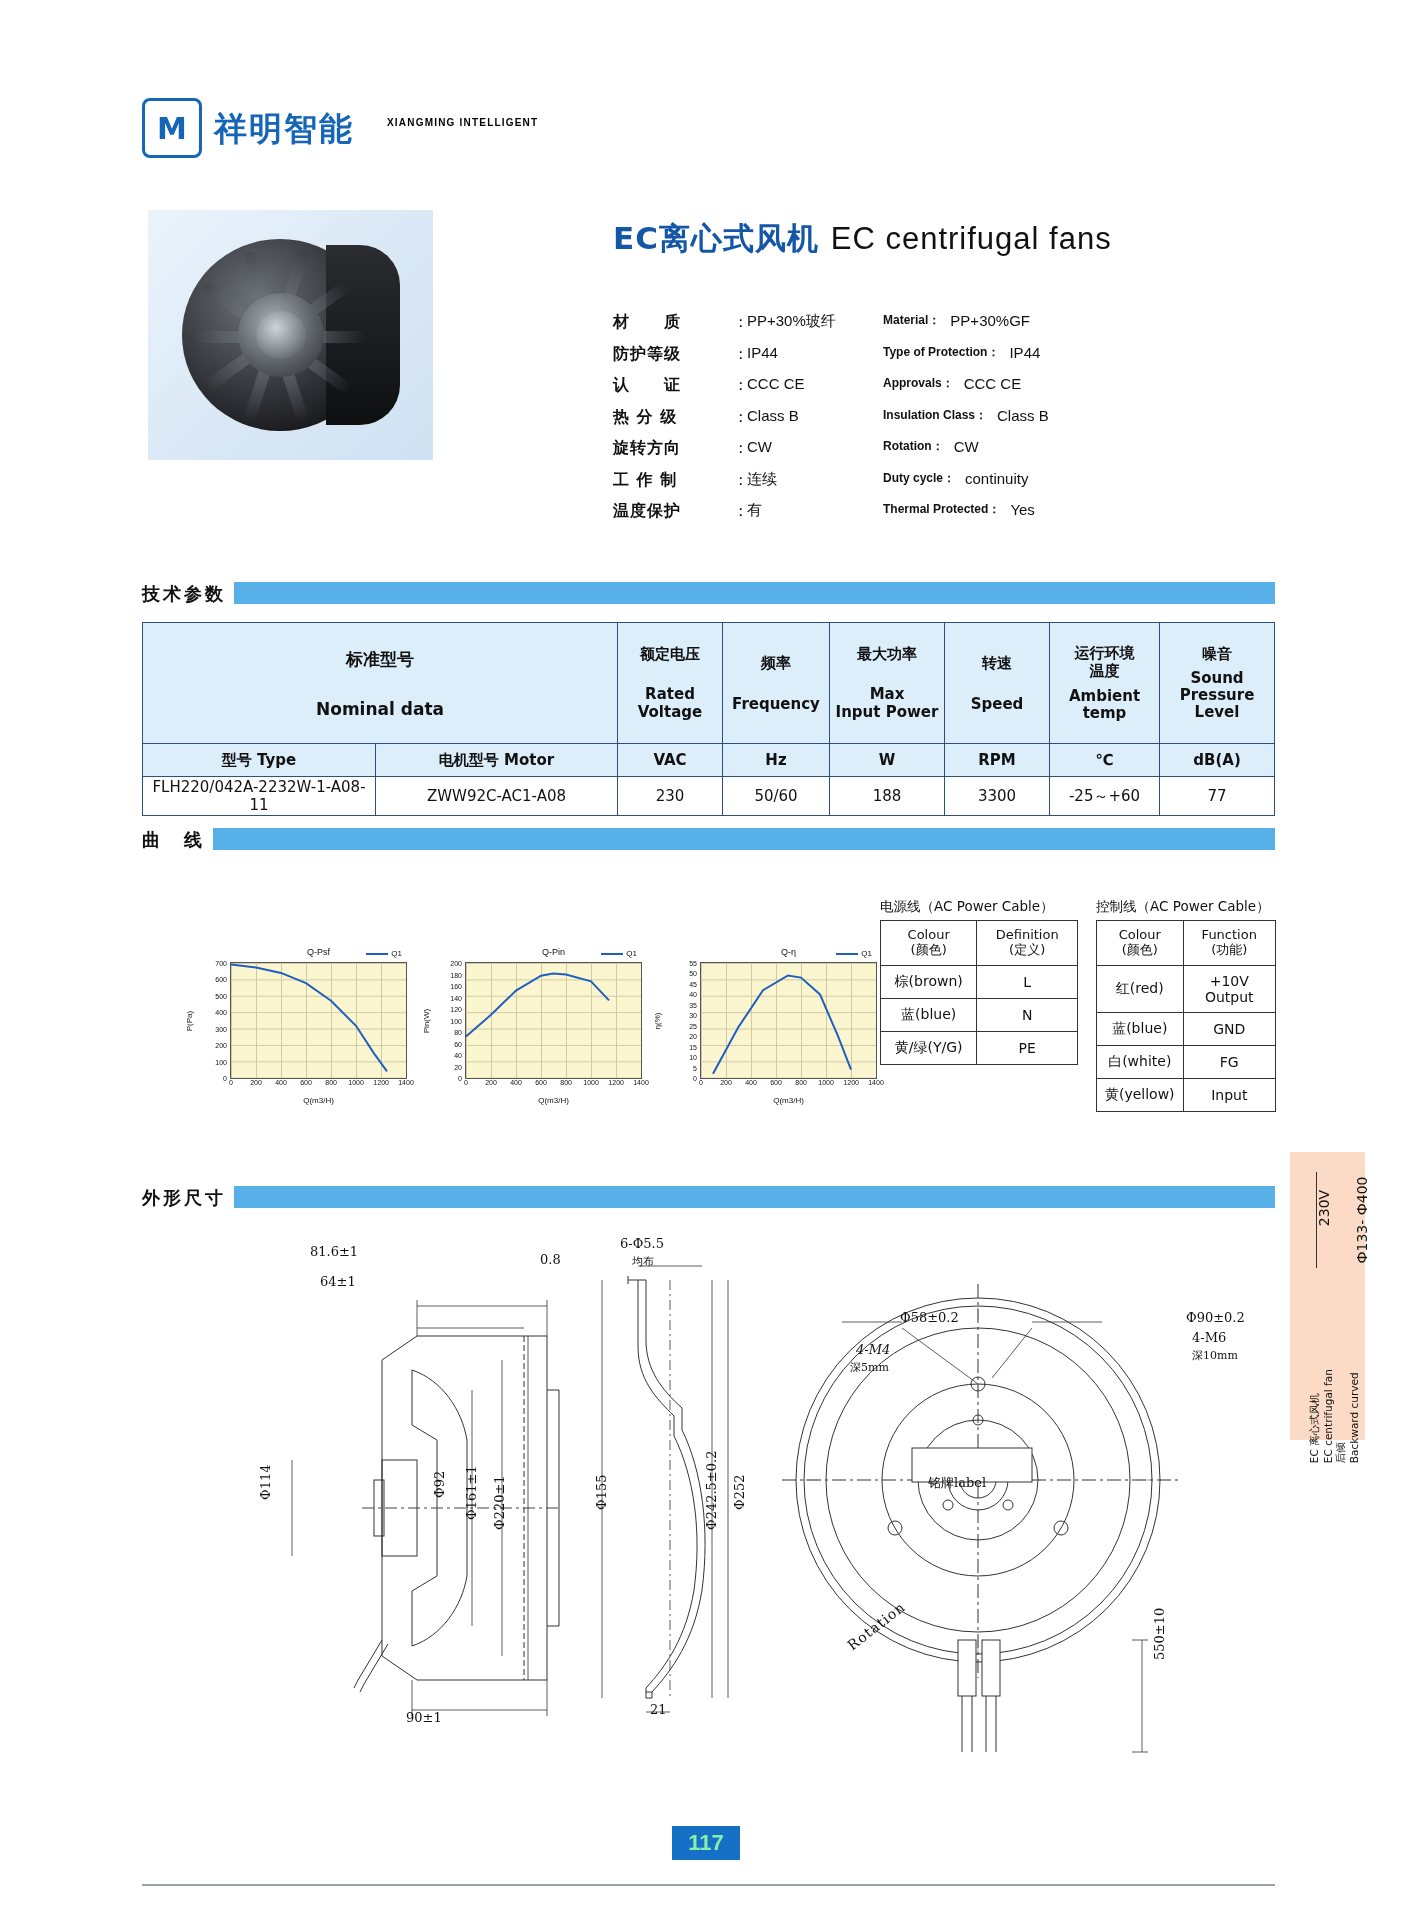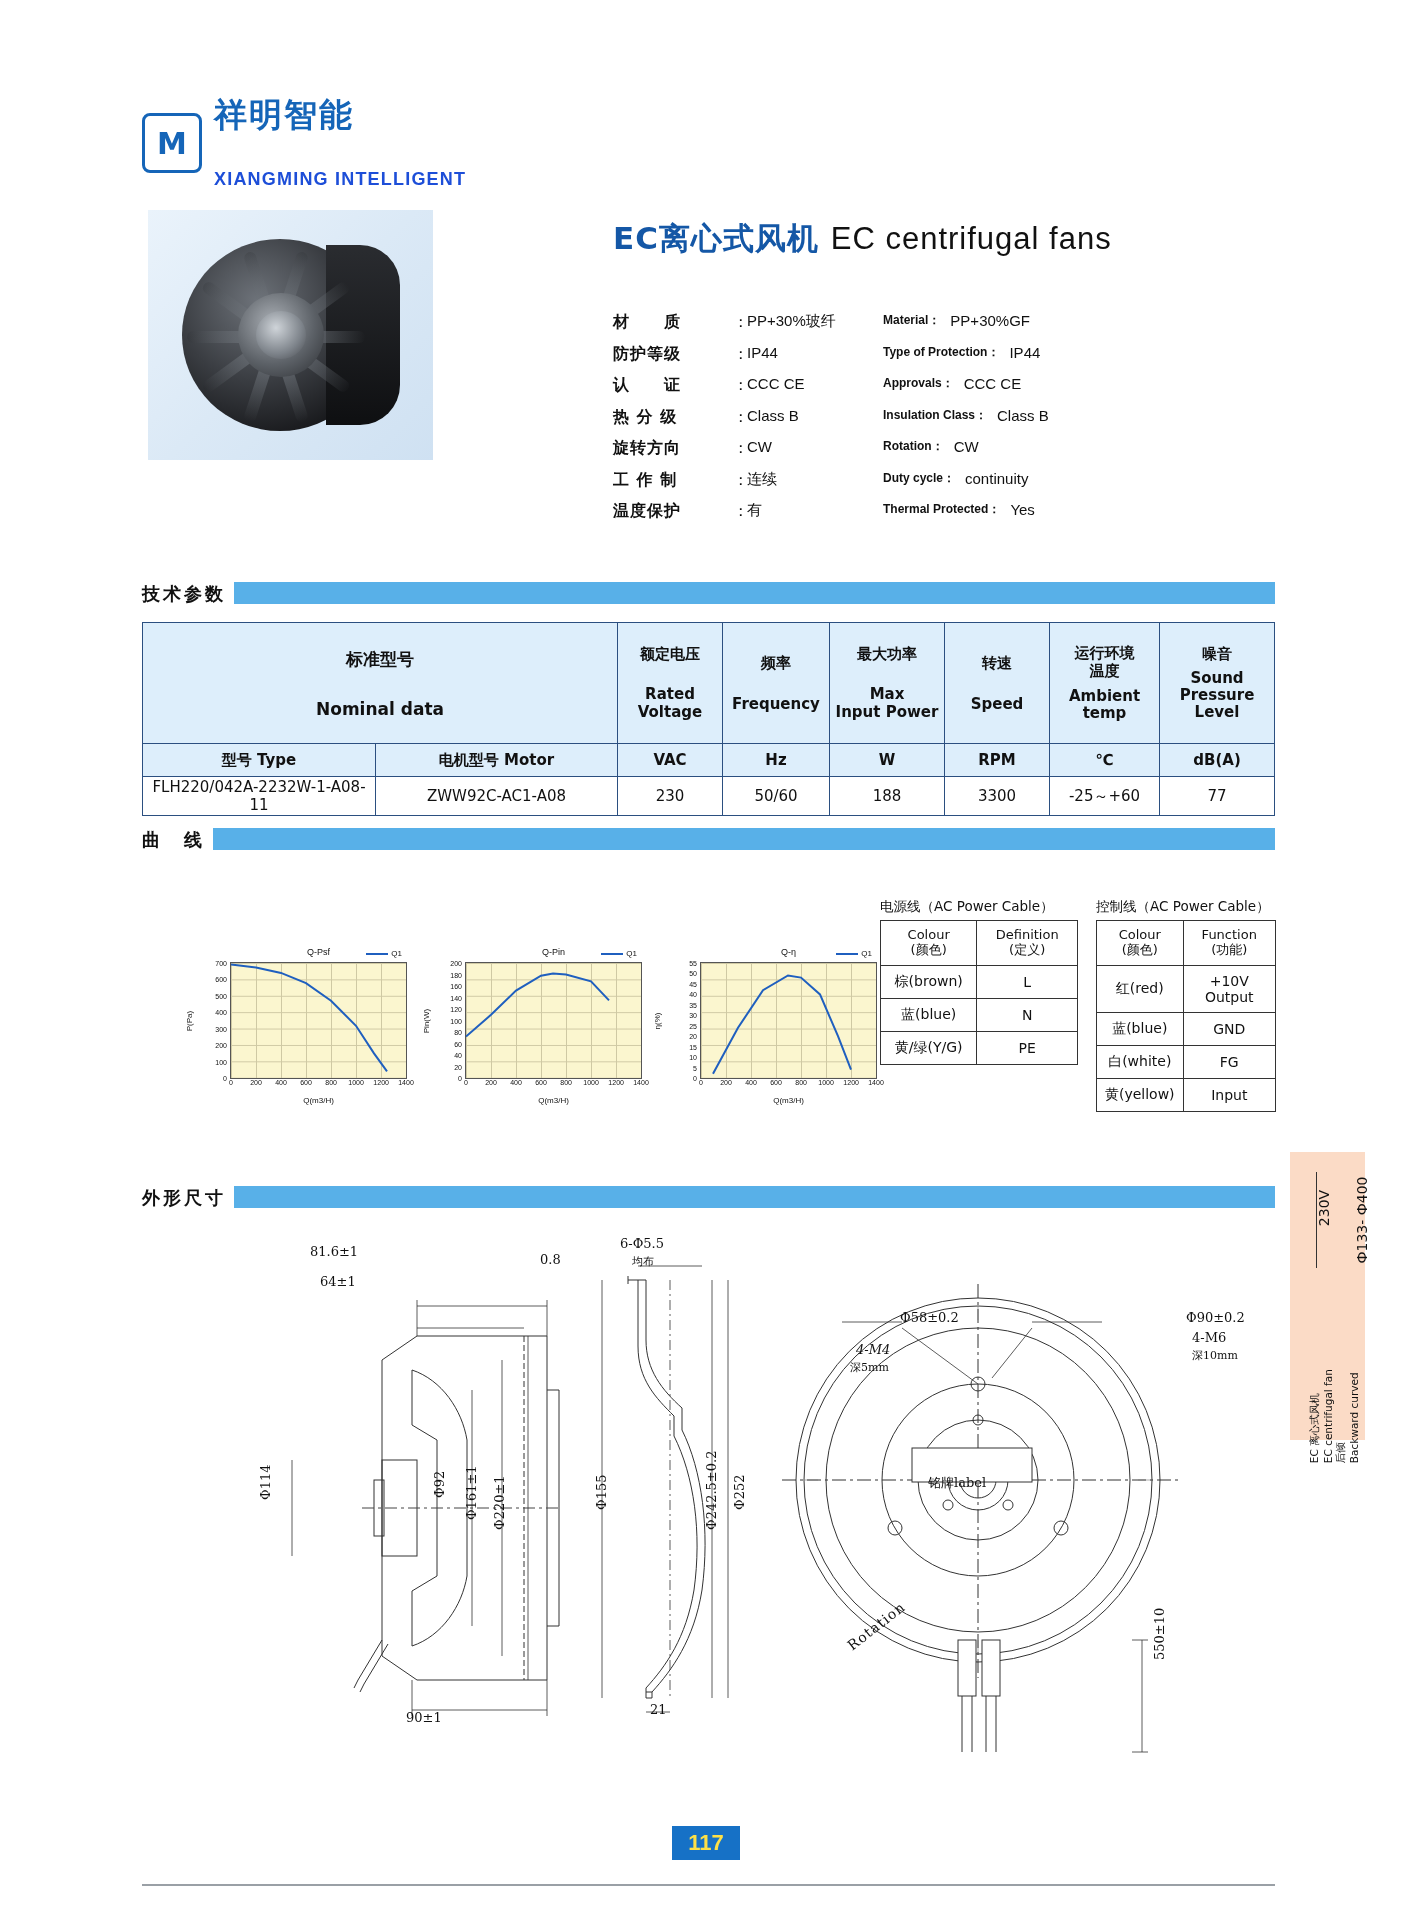--- a/index.html
+++ b/index.html
@@ -7,23 +7,23 @@
     width:1411px;height:1914px;position:relative;background:#ffffff;
     font-family:"Liberation Sans", sans-serif;color:#111;
   }
   .page{position:absolute;left:0;top:0;width:1411px;height:1914px;overflow:hidden;}
 
   
   .logo-wrap{position:absolute;left:142px;top:98px;display:flex;align-items:center;gap:12px;}
   .logo-mark{width:60px;height:60px;border:3px solid #1565b8;border-radius:8px;position:relative;box-sizing:border-box;}
   .logo-mark .m{position:absolute;left:0;top:0;width:100%;height:100%;display:flex;align-items:center;justify-content:center;
       font-size:30px;font-weight:bold;color:#1565b8;font-family:"DejaVu Sans",sans-serif;}
-  .logo-text{display:flex;flex-direction:column;line-height:1;gap:33px;}
+  .logo-text{display:flex;flex-direction:row;line-height:1;gap:33px;}
   .logo-cn{font-size:33px;font-weight:bold;color:#1565b8;letter-spacing:2px;font-family:"DejaVu Sans",sans-serif;}
-  .logo-en{font-size:18px;font-weight:bold;color:#1d4ed8;letter-spacing:1.2px;margin-top:6px;}
+  .logo-en{font-size:10px;font-weight:bold;color:#000000;letter-spacing:1.2px;margin-top:6px;}
 
   
   .prod-img{position:absolute;left:148px;top:210px;width:285px;height:250px;
      background:linear-gradient(135deg,#eaf3fb 0%,#dbe9f6 50%,#cfe1f2 100%);}
   .fan{position:absolute;left:50%;top:50%;transform:translate(-50%,-50%);width:230px;height:200px;}
   .fan .body{position:absolute;left:6px;top:4px;width:196px;height:192px;border-radius:50%;
      background:radial-gradient(circle at 38% 32%, #6d7279 0%, #3a3d42 45%, #18191c 78%, #0c0d0f 100%);}
   .fan .rim{position:absolute;left:150px;top:10px;width:74px;height:180px;border-radius:0 40px 40px 0;
      background:linear-gradient(180deg,#2a2c30,#0e0f11);}
   .fan .hub{position:absolute;left:62px;top:58px;width:86px;height:84px;border-radius:50%;
@@ -88,21 +88,21 @@
   .rtab .t2{position:absolute;left:12px;top:60px;width:120px;text-align:center;transform:rotate(-90deg);font-size:14px;font-family:"DejaVu Sans",sans-serif;}
   .rtab .t3{position:absolute;left:-44px;top:222px;width:150px;transform:rotate(-90deg);font-size:10.5px;line-height:1.35;font-family:"DejaVu Sans",sans-serif;}
   .rtab .t4{position:absolute;left:-18px;top:222px;width:150px;transform:rotate(-90deg);font-size:10.5px;line-height:1.35;font-family:"DejaVu Sans",sans-serif;}
 
   
   .draw{position:absolute;left:142px;top:1230px;width:1133px;height:560px;}
   .dim{position:absolute;font-family:"DejaVu Serif",serif;font-size:13px;color:#111;}
   .dimv{position:absolute;font-family:"DejaVu Serif",serif;font-size:13px;color:#111;transform:rotate(-90deg);transform-origin:left top;white-space:nowrap;}
 
   
-  .pg{position:absolute;left:672px;top:1826px;width:68px;height:34px;background:#1671c6;color:#fde047;
+  .pg{position:absolute;left:672px;top:1826px;width:68px;height:34px;background:#1671c6;color:#86efac;
       font-size:22px;font-weight:bold;display:flex;align-items:center;justify-content:center;}
   .footline{position:absolute;left:142px;top:1884px;width:1133px;height:2px;background:#9aa0a6;}
 </style>
 </head>
 <body>
 
 <div class="page">
 
   <div class="logo-wrap">
     <div class="logo-mark">

